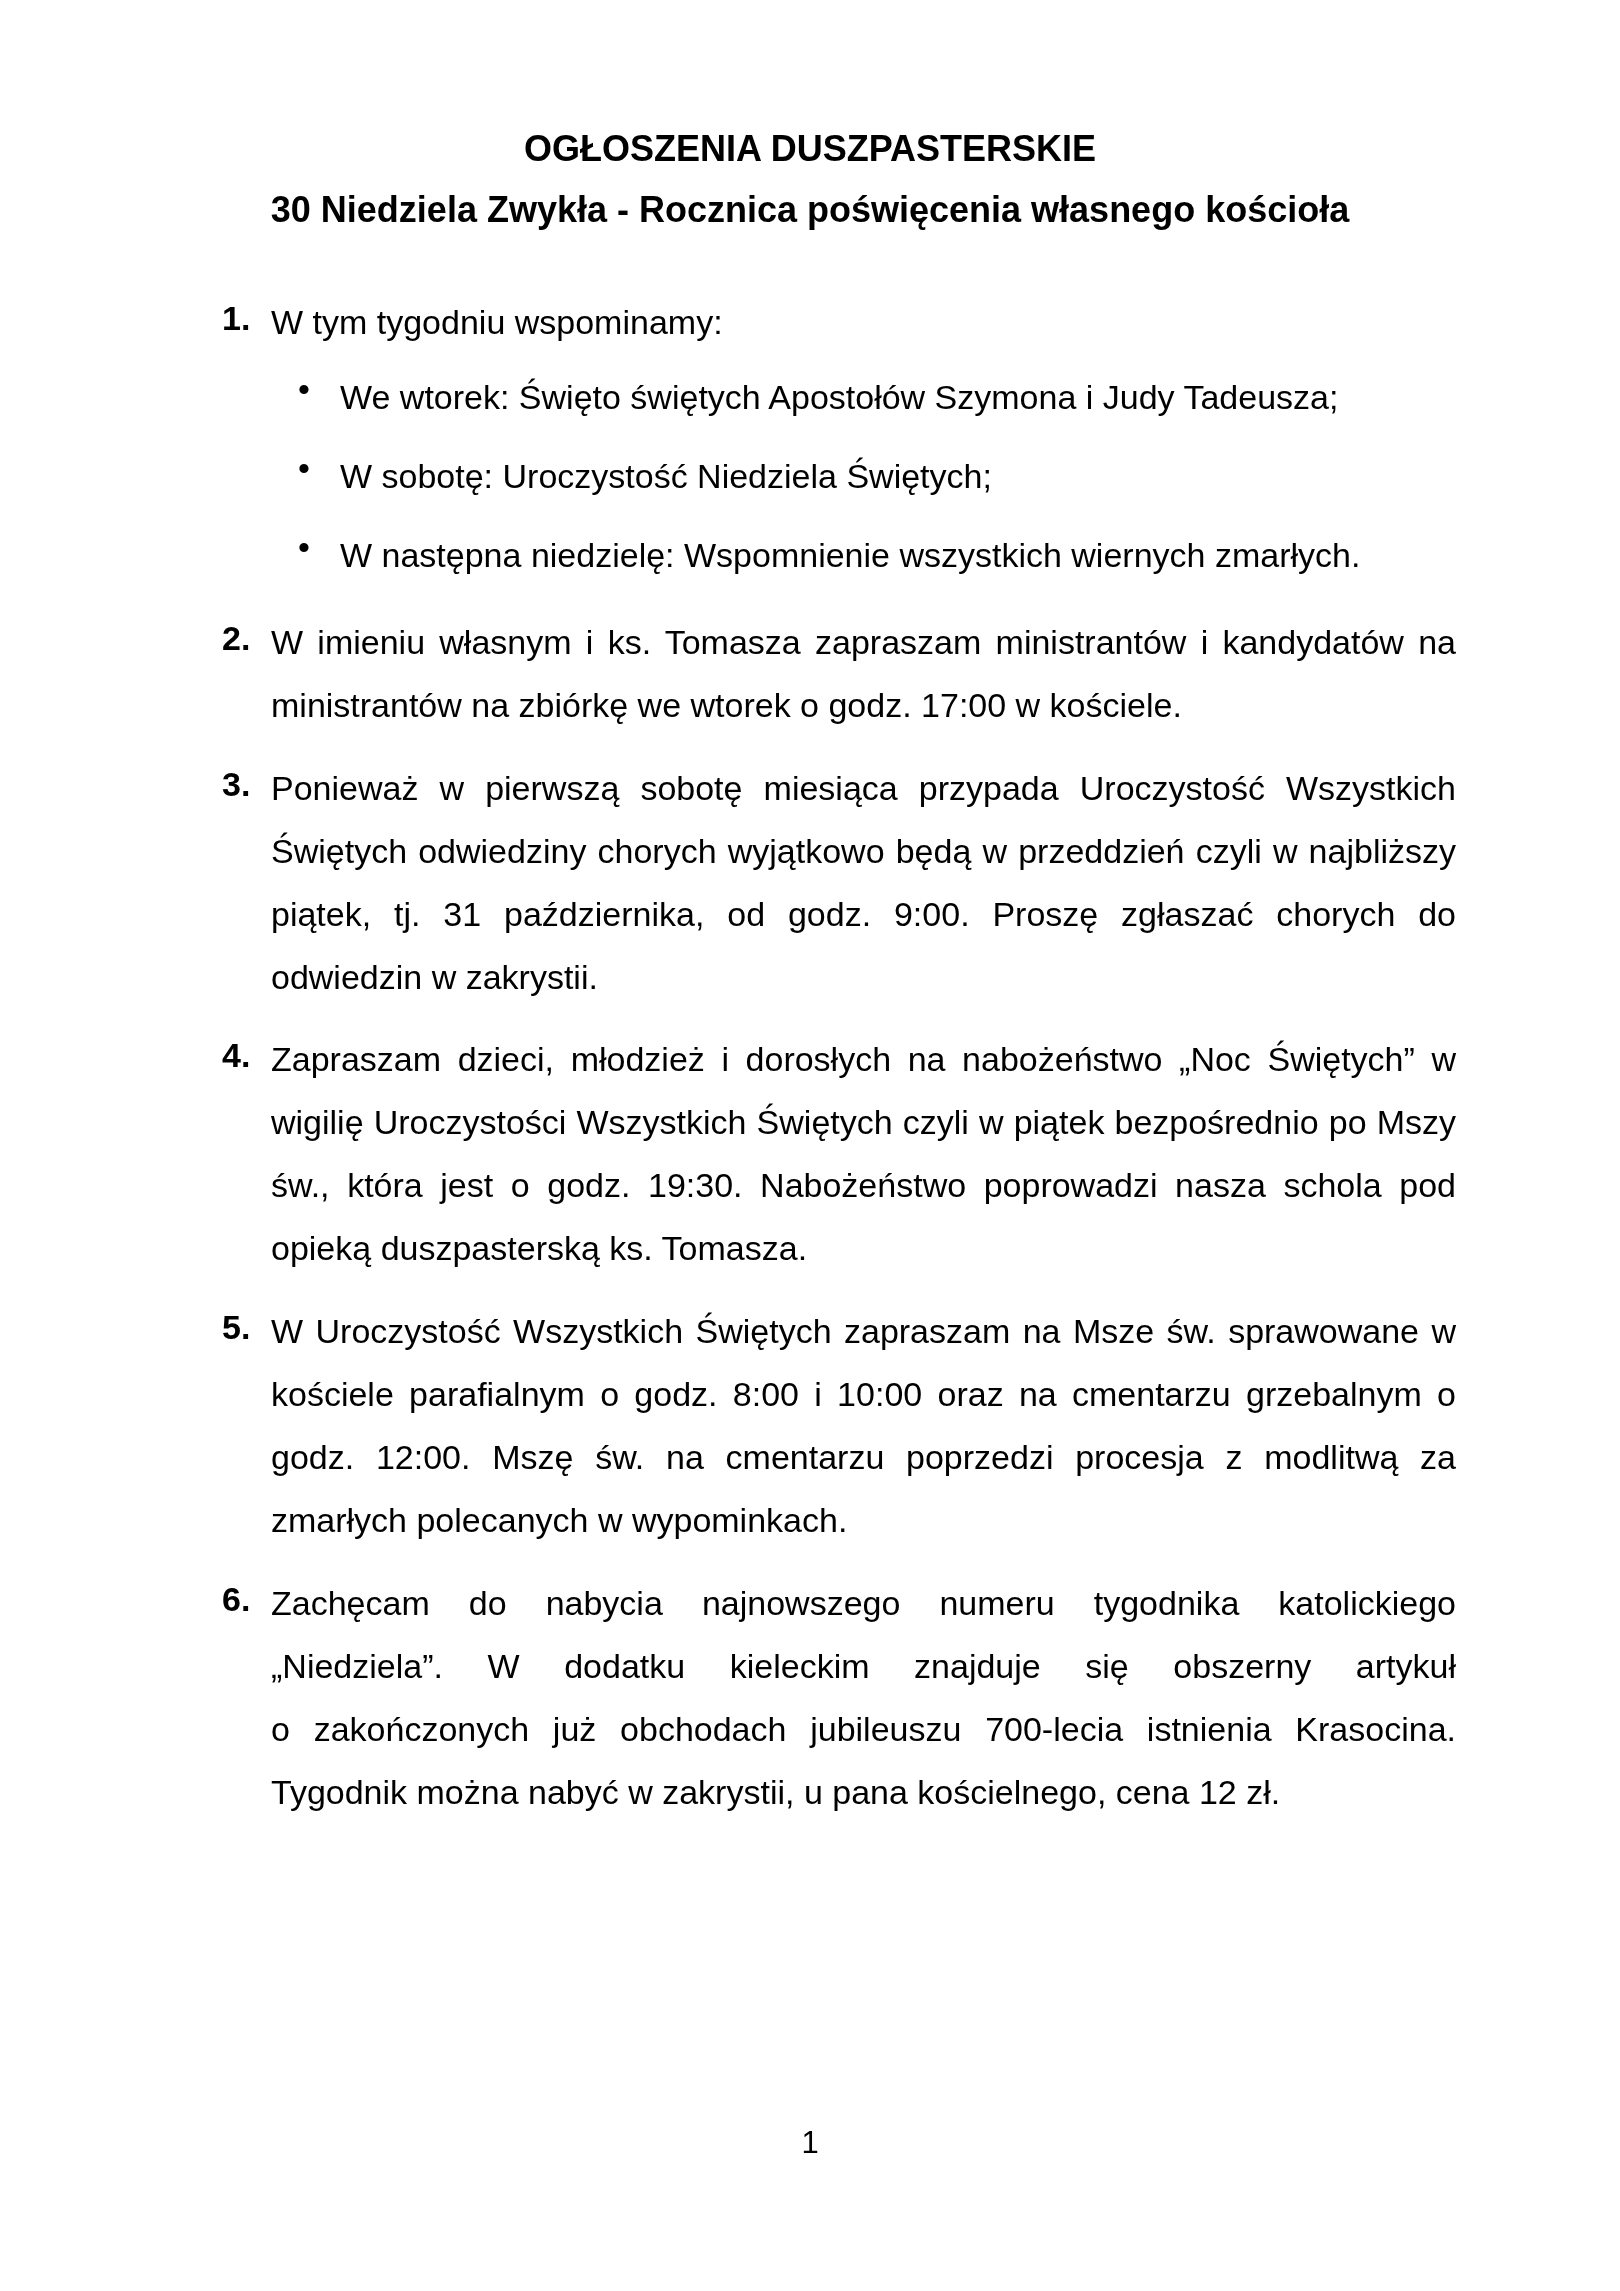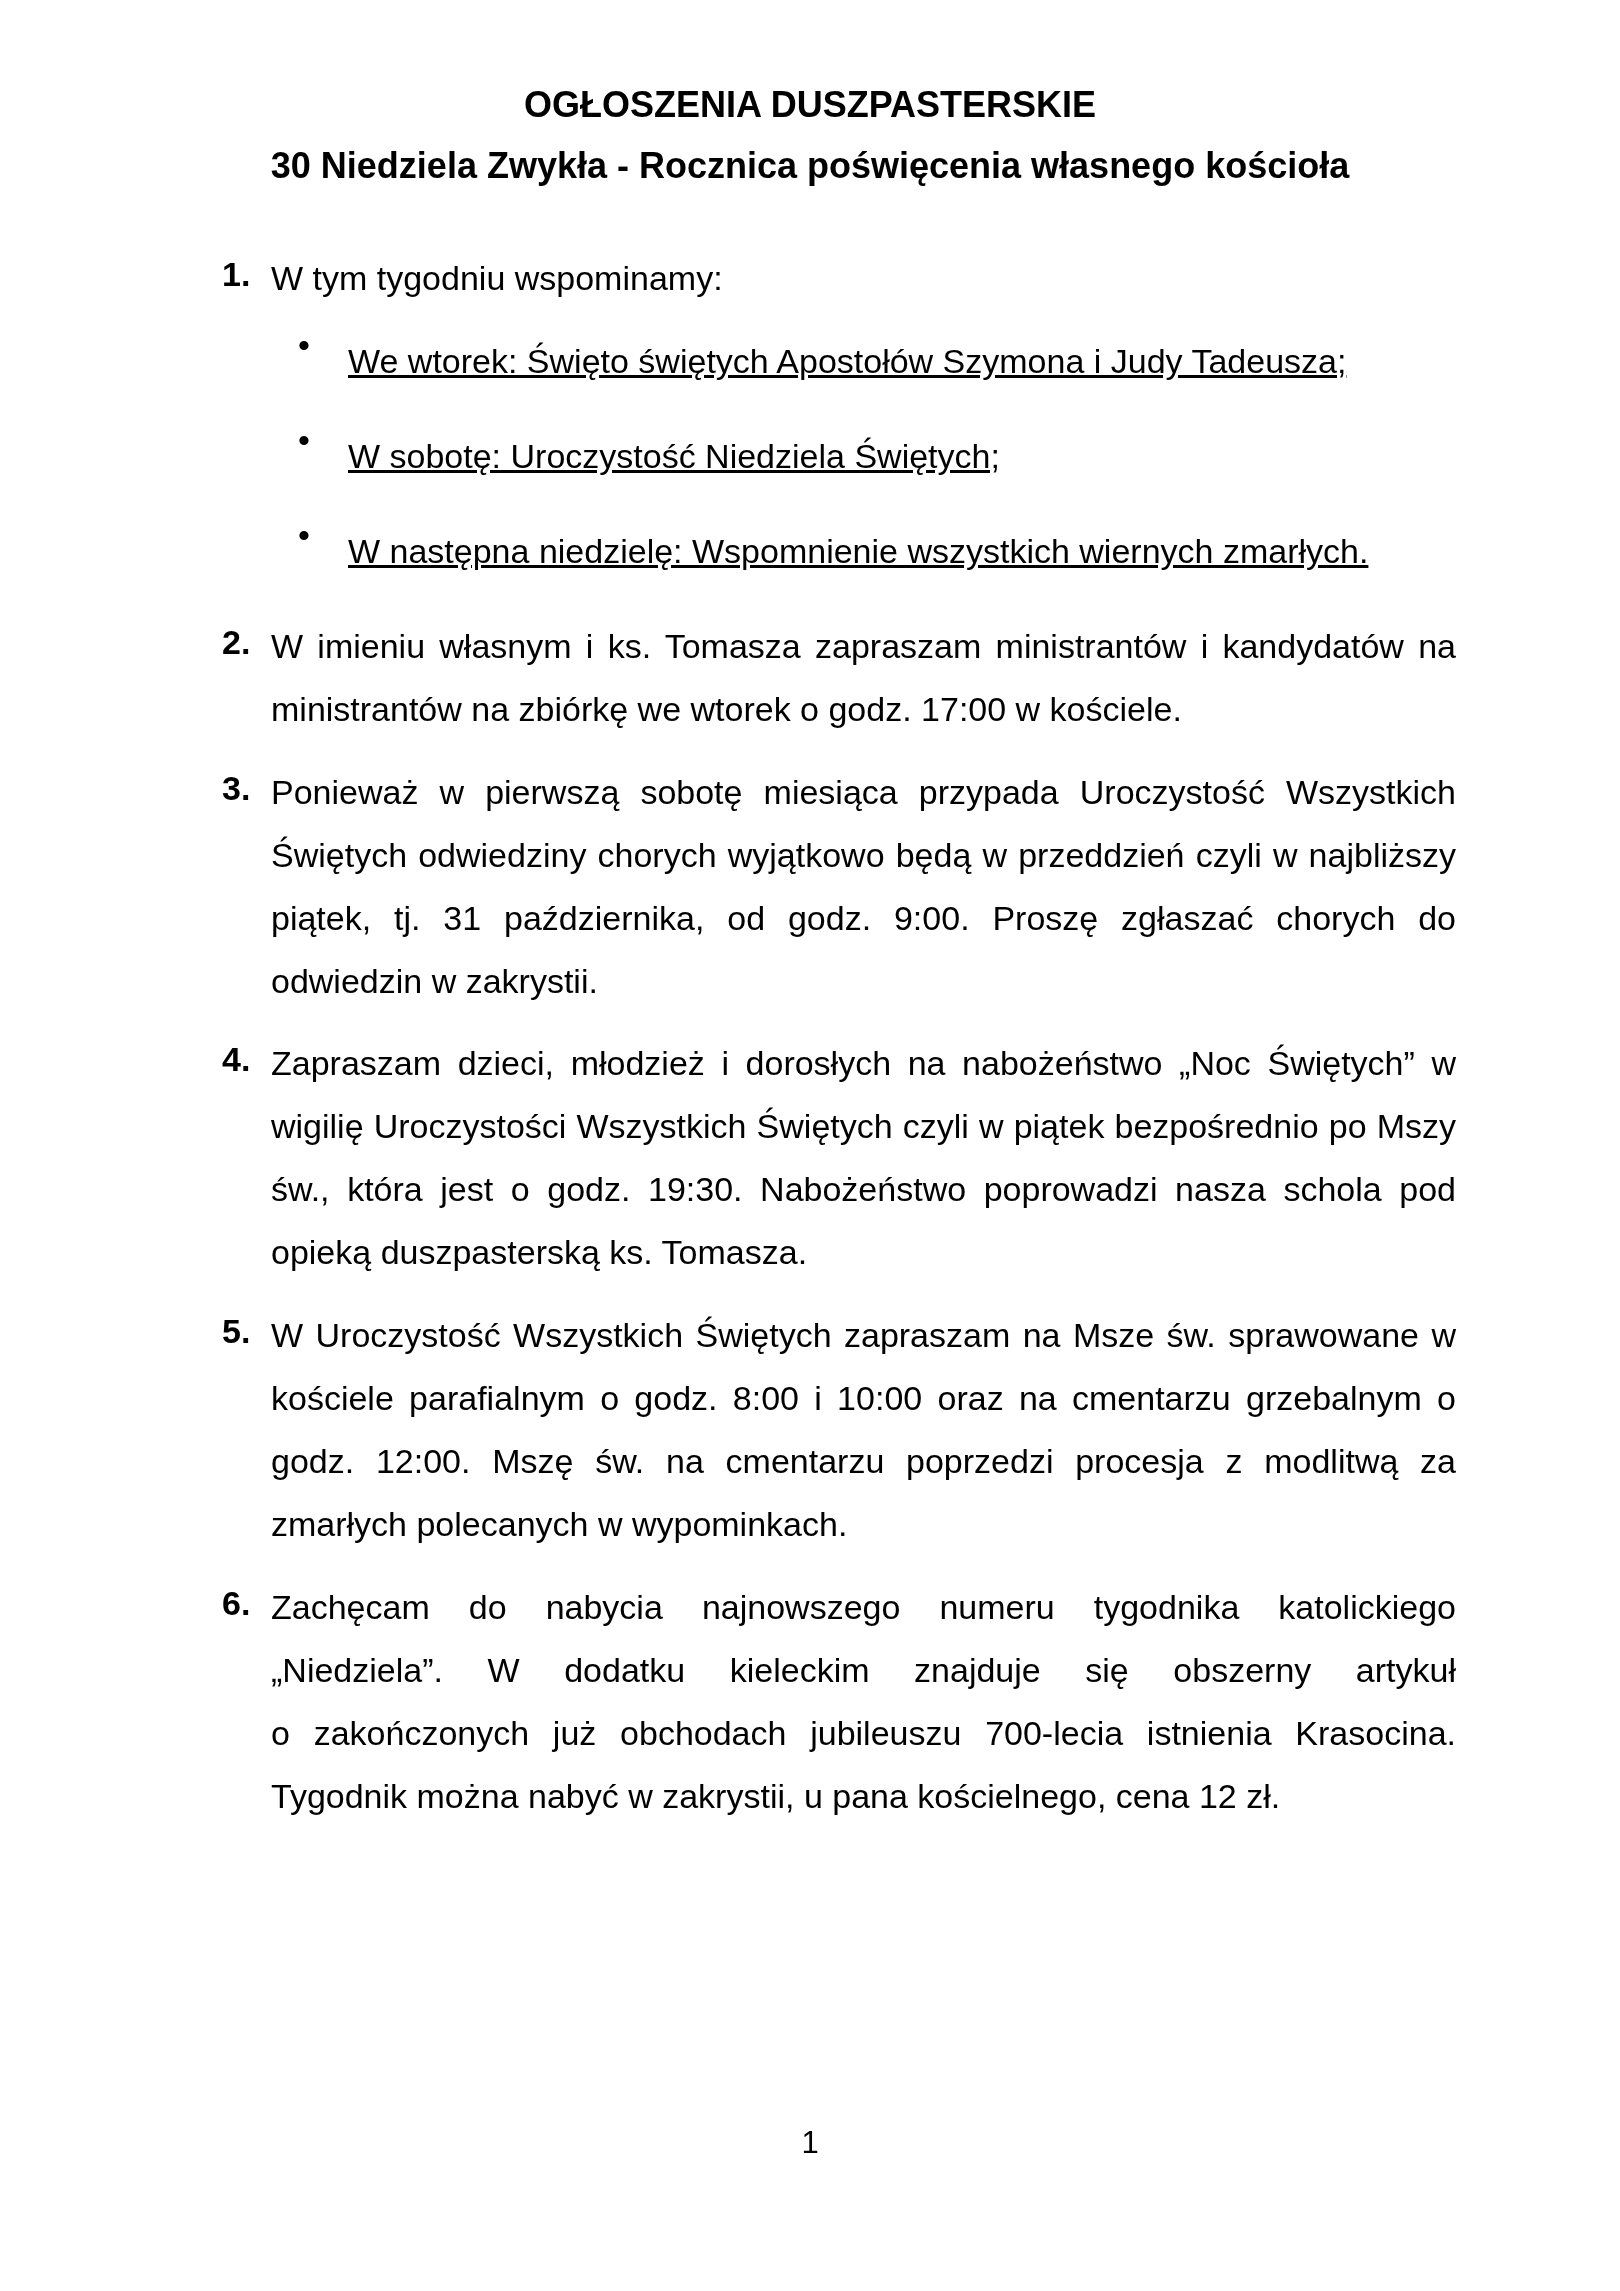--- a/index.html
+++ b/index.html
@@ -11,21 +11,21 @@
     position: relative;
     width: 1620px;
     height: 2292px;
     background: #ffffff;
     color: #000000;
     font-family: "Liberation Sans", "DejaVu Sans", sans-serif;
     font-size: 34px;
     overflow: hidden;
   }
   .doc-header {
-    padding-top: 74px;
+    padding-top: 118px;
     text-align: center;
     font-weight: 700;
     font-size: 36px;
     line-height: 61px;
   }
   .doc-header .t {
     margin: 0;
     font-size: inherit;
     font-weight: inherit;
     line-height: inherit;
@@ -59,23 +59,22 @@
   }
   .bullet {
     display: flex;
   }
   .marker {
     flex: 0 0 34px;
     margin-left: 31px;
   }
   .btext {
     flex: 1;
-    margin: 16px;
+    margin: 8px;
     text-align: justify;
-    text-decoration: underline;
   }
   .page-footer {
     position: absolute;
     left: 0;
     top: 2125px;
     width: 100%;
     text-align: center;
     font-size: 31px;
     line-height: 35px;
   }

